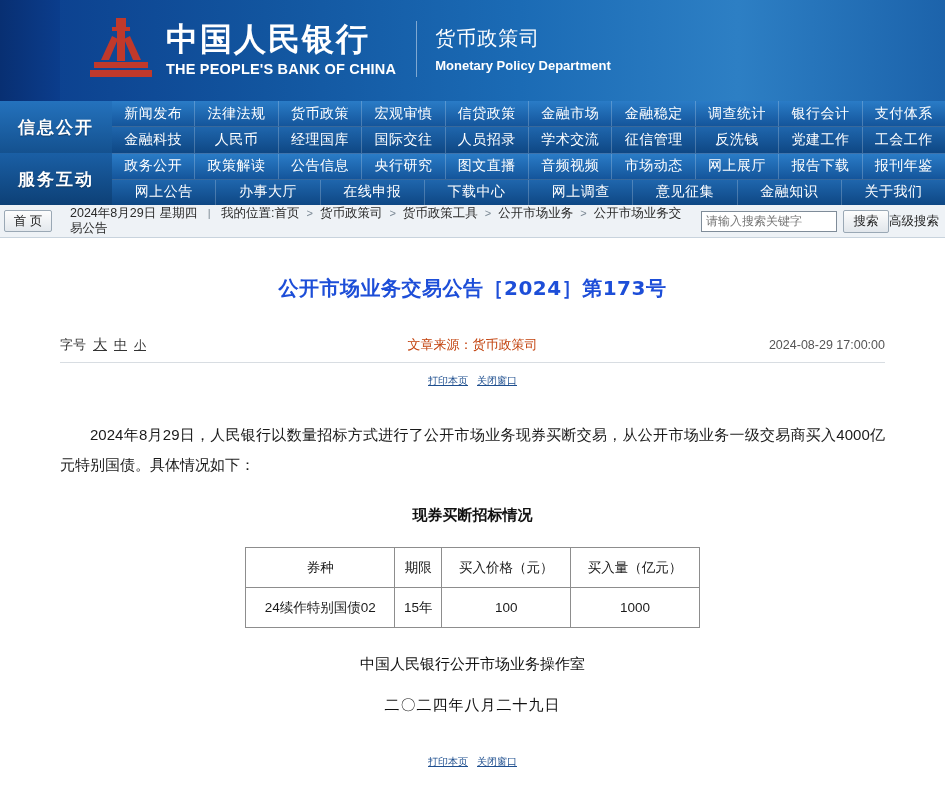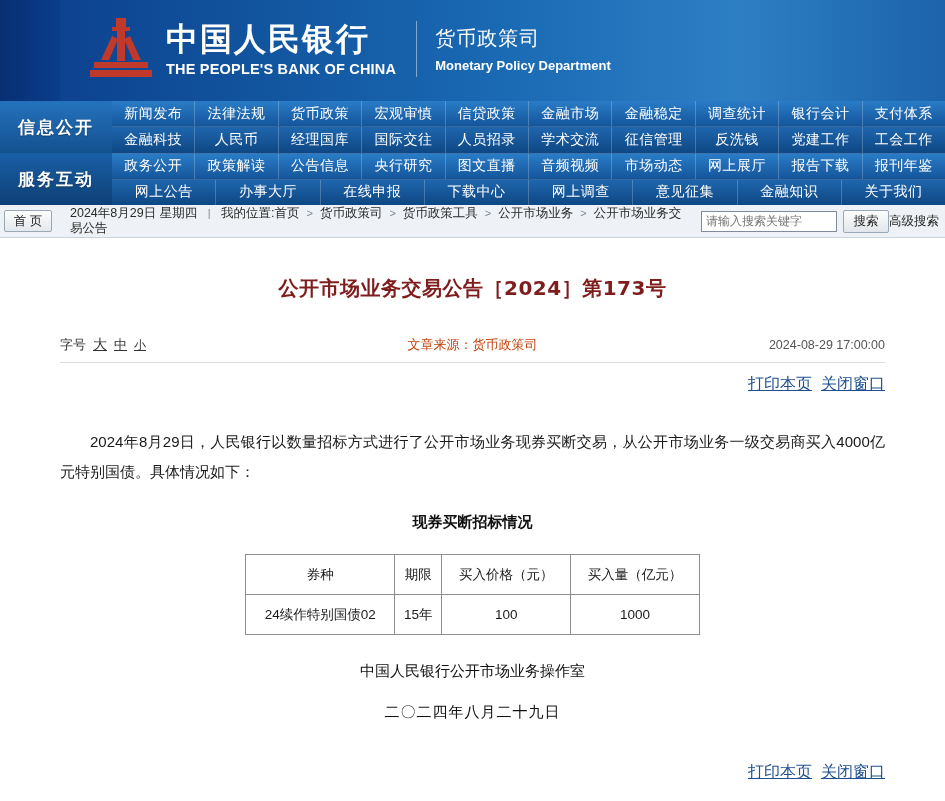--- a/index.html
+++ b/index.html
@@ -125,21 +125,21 @@
     border: 1px solid #9aa8b5; background: linear-gradient(to bottom,#fdfdfd,#e1e6eb);
     font-size: 12.5px; cursor: pointer; color:#222; border-radius:2px;
   }
   .adv-search { font-size: 12.5px; color:#222; cursor:pointer; }
 
   
   .content { padding: 0 60px; }
   .doc-title {
     text-align: center;
     font-family: "DejaVu Sans", sans-serif;
-    font-size: 20px; font-weight: bold; color: #7f1d1d;
+    font-size: 20px; font-weight: bold; color: #1d4ed8;
     padding: 37px 0 0 0;
     letter-spacing: .5px;
   }
   .meta-row {
     margin-top: 34px;
     border-bottom: 1px solid #d8dde2;
     padding-bottom: 8px;
     display: flex; align-items: center;
     font-size: 13px; color: #3a3a3a;
     position: relative;
@@ -152,23 +152,23 @@
   .fontsize-group a.big { font-size: 14px; }
   .fontsize-group a.mid { font-size: 13px; }
   .fontsize-group a.small { font-size: 12px; }
   .meta-source {
     position: absolute; left: 50%; transform: translateX(-50%);
     color:#c2410c; font-size: 13px; white-space: nowrap;
   }
   .meta-date { margin-left: auto; color:#555; font-size: 12.5px; }
 
   .tool-row {
-    display:flex; justify-content:flex-end; gap: 9px;
+    display:flex; justify-content:center; gap: 9px;
     padding-top: 11px;
-    font-size: 16px;
+    font-size: 10px;
   }
   .tool-row a { color:#1f4f8f; text-decoration: underline; cursor:pointer; }
 
   .body-text {
     margin-top: 32px;
     font-size: 15px; line-height: 30px; color: #1a1a1a;
     text-indent: 2em;
     text-align: justify;
   }
   .section-head {

